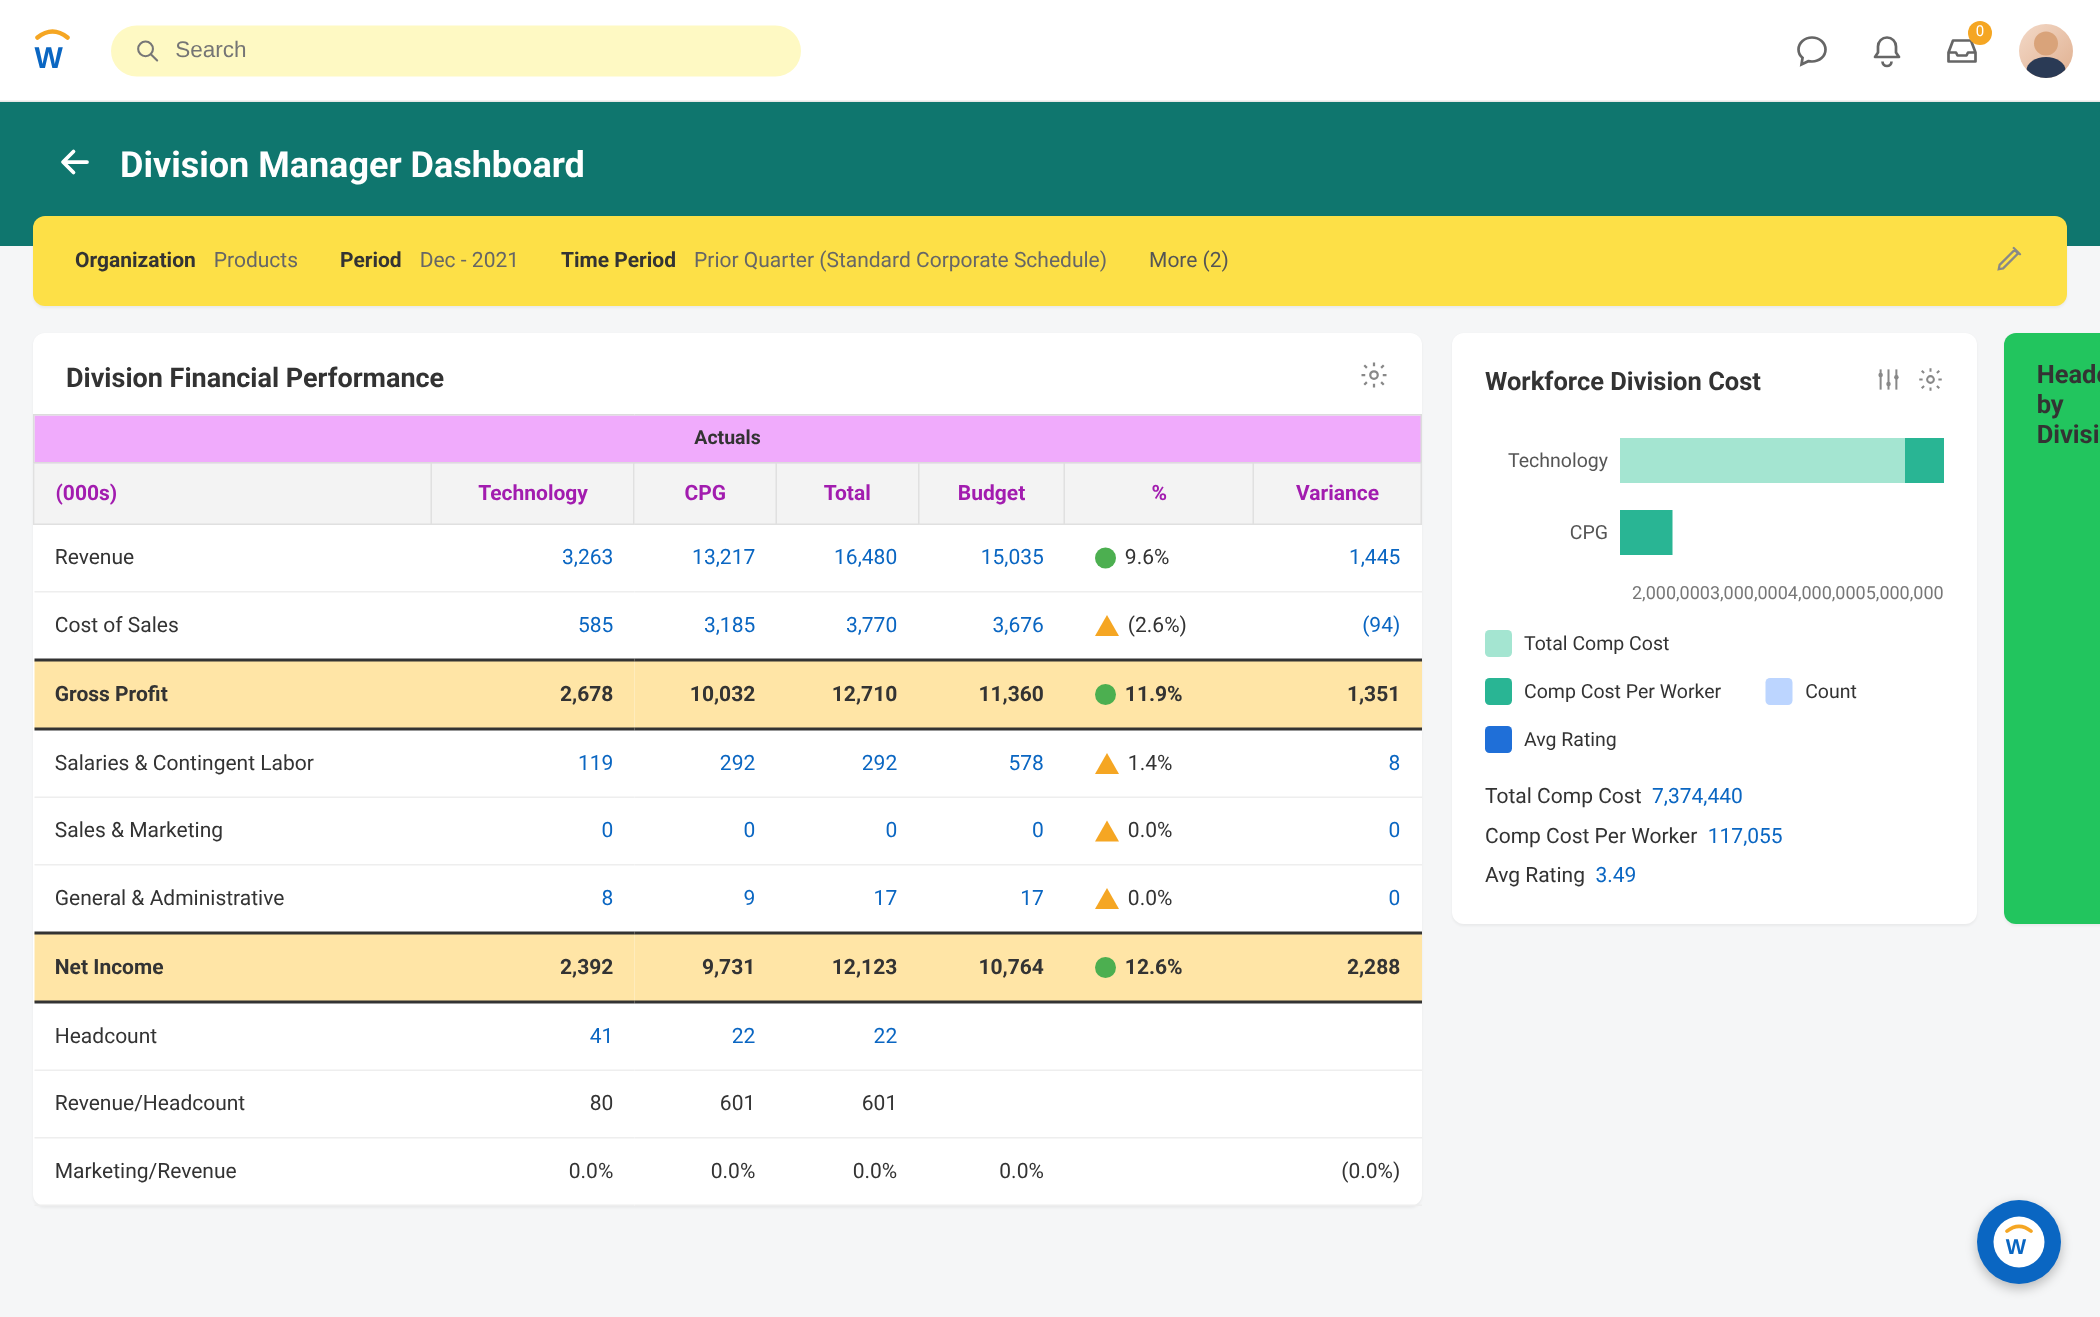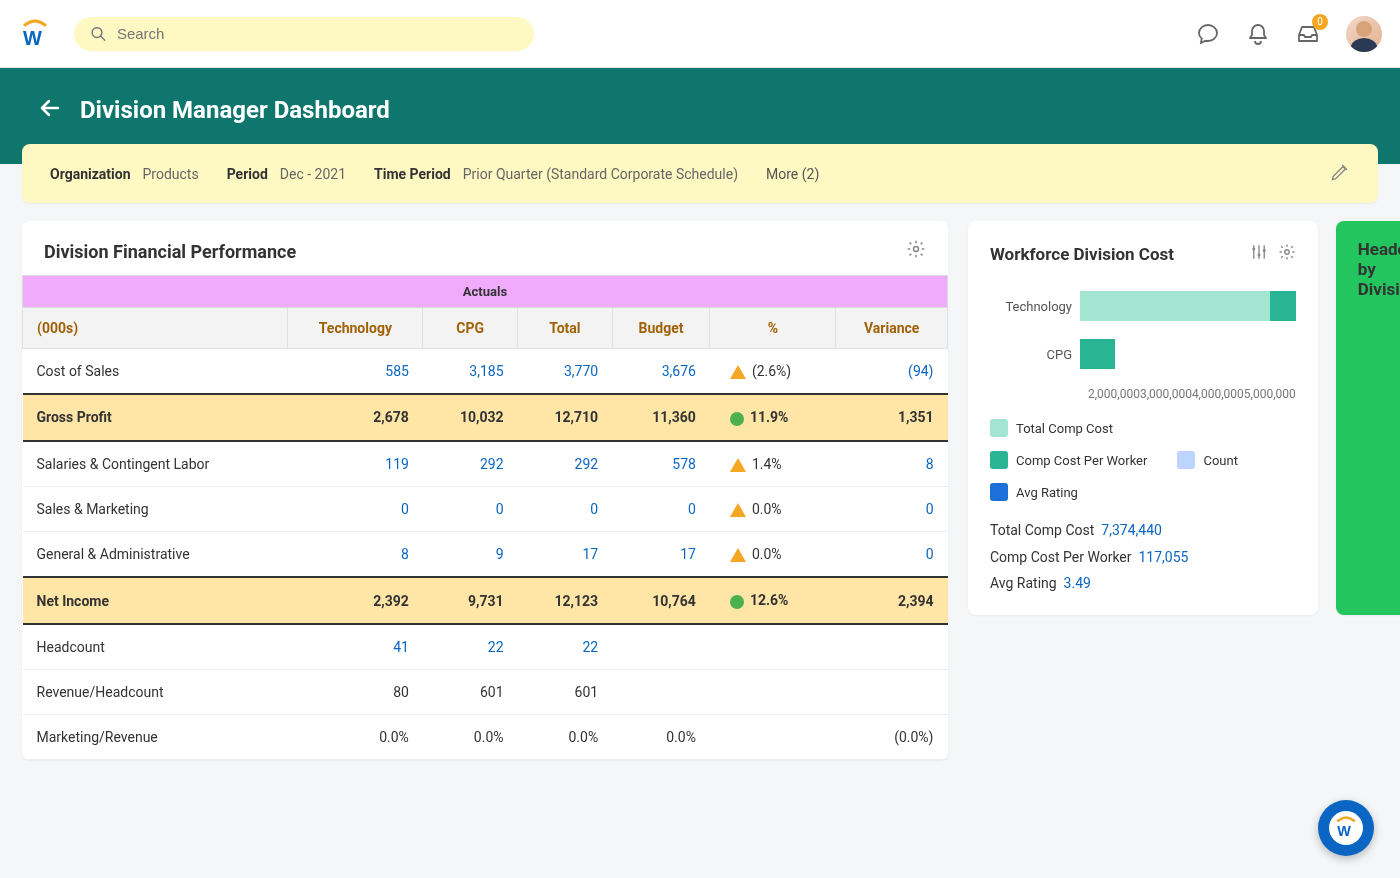--- a/index.html
+++ b/index.html
@@ -76,21 +76,21 @@
   .blue-header h1 { font-size: 24px; font-weight: 700; }
 
   
   .content {
     padding: 0 22px;
     margin-top: -20px;
   }
 
   
   .filter-bar {
-    background: #fef9c3;
+    background: #fde047;
     border-radius: 8px;
     padding: 18px 28px;
     display: flex;
     align-items: center;
     font-size: 14px;
     box-shadow: 0 1px 2px rgba(0,0,0,0.05);
     margin-bottom: 18px;
   }
   .filter-seg { display: flex; align-items: center; margin-right: 28px; }
   .filter-seg .label { font-weight: 700; margin-right: 12px; }
@@ -129,21 +129,21 @@
     text-align: center;
     border: 1px solid #dcdcdc;
     font-size: 13px;
   }
   thead .cols-row th {
     background: #f3f3f3;
     padding: 12px 14px;
     font-weight: 700;
     text-align: center;
     border: 1px solid #e0e0e0;
-    color: #a16207;
+    color: #a21caf;
   }
   thead .cols-row th.left { text-align: left; }
   tbody td {
     padding: 14px 14px;
     border-bottom: 1px solid #eee;
     text-align: right;
   }
   tbody td.left { text-align: left; }
   tbody tr.highlight td {
     background: #ffe5a6;
@@ -285,20 +285,29 @@
             <th>Technology</th>
             <th>CPG</th>
             <th>Total</th>
             <th>Budget</th>
             <th>%</th>
             <th>Variance</th>
           </tr>
         </thead>
         <tbody id="fin-tbody">
             <tr>
+              <td class="left">Revenue</td>
+              <td><span class="num-link">3,263</span></td>
+              <td><span class="num-link">13,217</span></td>
+              <td><span class="num-link">16,480</span></td>
+              <td><span class="num-link">15,035</span></td>
+              <td style="text-align: left; padding-left: 20px;"><span class="dot-green"></span>9.6%</td>
+              <td><span class="num-link">1,445</span></td>
+            </tr>
+            <tr>
               <td class="left">Cost of Sales</td>
               <td><span class="num-link">585</span></td>
               <td><span class="num-link">3,185</span></td>
               <td><span class="num-link">3,770</span></td>
               <td><span class="num-link">3,676</span></td>
               <td style="text-align: left; padding-left: 20px;"><span class="tri-yellow"></span>(2.6%)</td>
               <td><span class="num-link">(94)</span></td>
             </tr>
             <tr class="highlight">
               <td class="left">Gross Profit</td>
@@ -336,21 +345,21 @@
               <td style="text-align: left; padding-left: 20px;"><span class="tri-yellow"></span>0.0%</td>
               <td><span class="num-link">0</span></td>
             </tr>
             <tr class="highlight">
               <td class="left">Net Income</td>
               <td><span class="">2,392</span></td>
               <td><span class="">9,731</span></td>
               <td><span class="">12,123</span></td>
               <td><span class="">10,764</span></td>
               <td style="text-align: left; padding-left: 20px;"><span class="dot-green"></span>12.6%</td>
-              <td><span class="">2,394</span></td>
+              <td><span class="">2,288</span></td>
             </tr>
             <tr>
               <td class="left">Headcount</td>
               <td><span class="num-link">41</span></td>
               <td><span class="num-link">22</span></td>
               <td><span class="num-link">22</span></td>
               <td><span class="num-link"></span></td>
               <td style="text-align: left; padding-left: 20px;"></td>
               <td><span class="num-link"></span></td>
             </tr>

